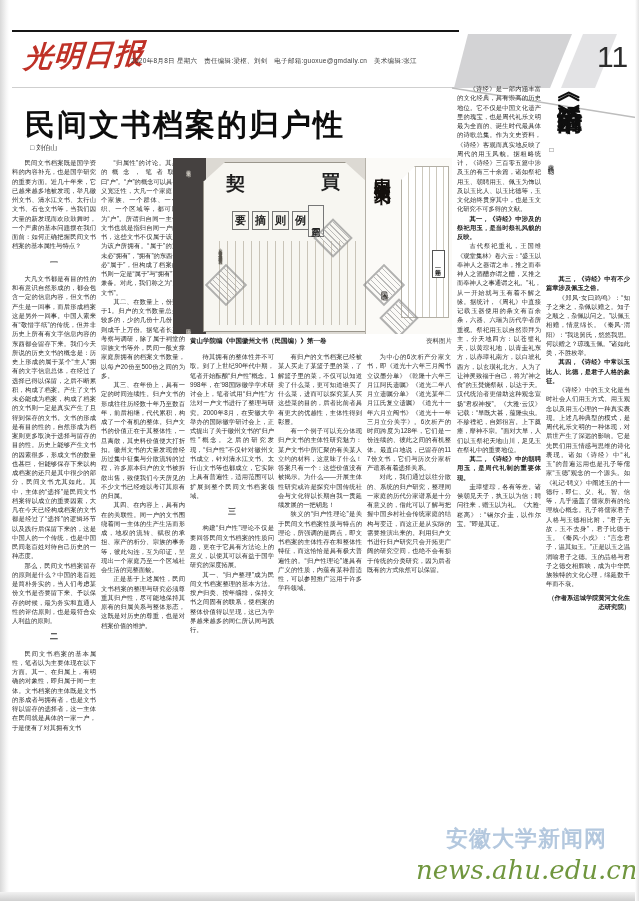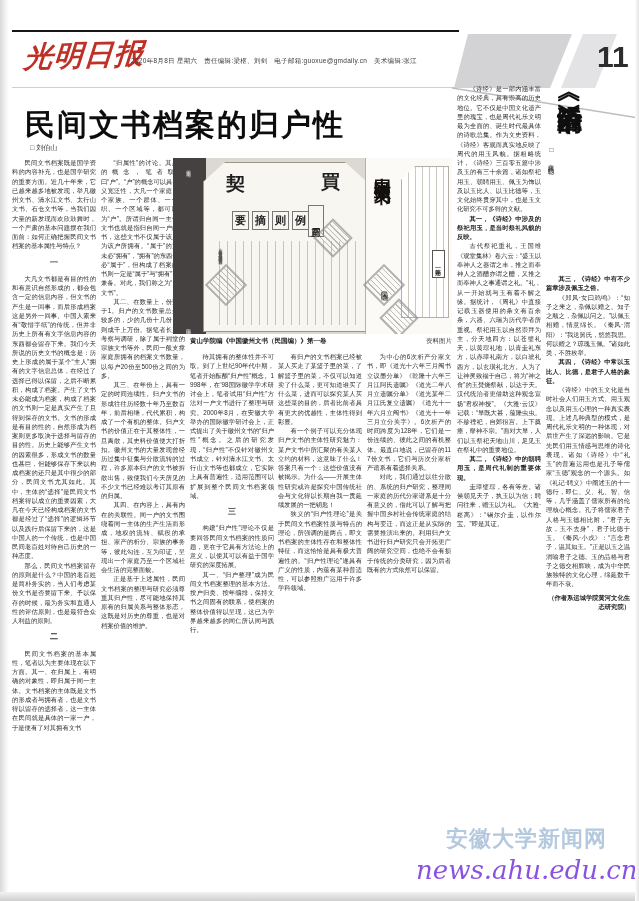--- a/index.html
+++ b/index.html
@@ -13,21 +13,21 @@
   
   .topline{position:absolute;left:12px;top:30px;width:447px;height:2px;background:#161616;}
   .masthead{position:absolute;left:24px;top:36px;font-family:"DejaVu Serif","Liberation Serif",serif;
             font-style:italic;font-weight:700;font-size:29px;color:#bf3127;transform:skewX(-6deg) rotate(-2deg);
             letter-spacing:1px;white-space:nowrap;}
   .hmeta{position:absolute;left:131px;top:57px;width:330px;font-size:6.5px;color:#3a3a3a;letter-spacing:.3px;white-space:nowrap;}
   .hairline{position:absolute;left:12px;top:87px;width:443px;height:1px;background:#cfcfcf;}
   .ribbon{position:absolute;left:450px;top:28px;width:189px;height:96px;}
   .section-label{position:absolute;left:467px;top:44px;font-size:27px;font-weight:700;color:#bf3127;
                  letter-spacing:5px;font-family:"DejaVu Serif","Liberation Serif",serif;}
-  .page-number{position:absolute;left:597px;top:40px;font-size:30px;color:#2c2c2c;font-weight:700;}
+  .page-number{position:absolute;left:597px;top:40px;font-size:30px;color:#2c2c2c;font-weight:400;}
 
   
   .m-title{position:absolute;left:17px;top:97px;width:430px;font-size:30px;font-weight:900;color:#0d0d0d;
            letter-spacing:2px;white-space:nowrap;font-family:"Liberation Sans","DejaVu Sans",sans-serif;}
   .m-author{position:absolute;left:30px;top:143px;font-size:7px;color:#333;}
 
   .col{position:absolute;overflow:hidden;font-size:6.3px;line-height:9.25px;color:#2b2b2b;
        text-align:justify;text-justify:inter-character;word-break:break-all;}
   .mc0{left:12px;top:158px;width:84px;height:740px;}
   .mc1{left:101px;top:158px;width:84px;height:740px;}
@@ -78,21 +78,21 @@
   
   .f-logo{position:absolute;left:258px;top:820px;width:152px;height:76px;text-align:center;}
   .f-logo .big{font-family:"DejaVu Serif","Liberation Serif",serif;font-weight:700;font-size:42px;color:#161616;
                letter-spacing:14px;line-height:44px;transform:rotate(-1deg);}
   .f-org{font-size:7px;color:#222;margin-top:3px;letter-spacing:1px;font-weight:700;}
   .f-issue{font-size:7px;color:#222;margin-top:2px;letter-spacing:1px;font-weight:700;}
 
   
   .wm-text{position:absolute;left:435px;top:824px;font-size:22px;font-weight:700;color:#9fb9d6;opacity:.78;
            letter-spacing:1px;white-space:nowrap;pointer-events:none;margin-left:11px;}
-  .wm-url{position:absolute;left:416px;top:855px;font-size:26px;font-style:italic;color:#6d28d9;opacity:.8;
+  .wm-url{position:absolute;left:416px;top:855px;font-size:26px;font-style:italic;color:#4d7c0f;opacity:.8;
           font-family:"DejaVu Serif","Liberation Serif",serif;pointer-events:none;}
 </style>
 </head>
 <body>
 
 <div class="page">
   <div class="edge-left"></div>
 
   <div class="topline"></div>
   <div class="masthead">光明日报</div>

